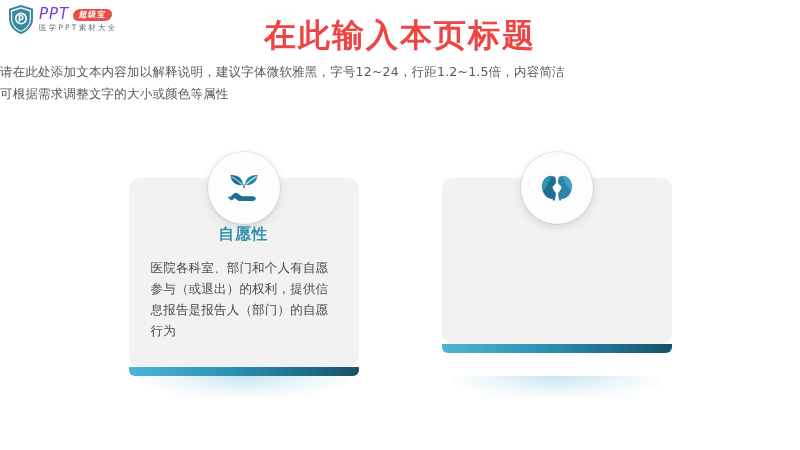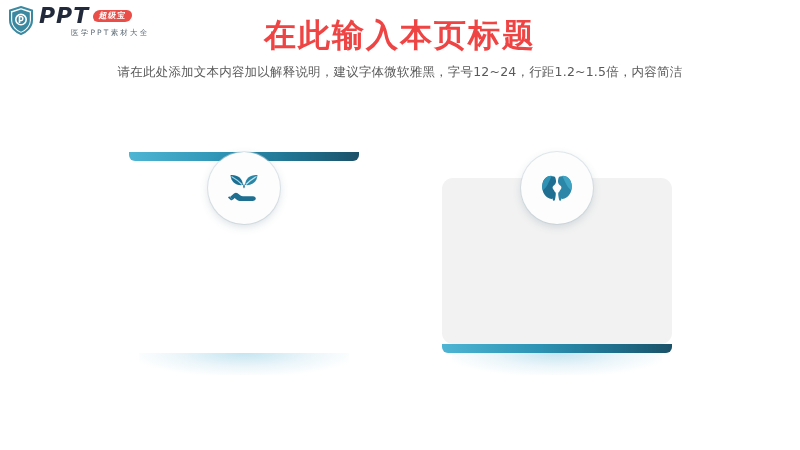--- a/index.html
+++ b/index.html
@@ -46,64 +46,63 @@
     justify-content: center;
     line-height: 1;
   }
   .brand-top {
     display: flex;
     align-items: center;
     gap: 4px;
   }
   .brand-ppt {
     font-family: "DejaVu Sans", "Liberation Sans", sans-serif;
-    font-weight: bold;
+    font-weight: normal;
     font-style: italic;
-    font-size: 22px;
+    font-size: 15px;
     letter-spacing: 1px;
-    color: #0f172a;
+    color: #6d28d9;
   }
   .brand-badge {
     background: #e8403a;
     color: #ffffff;
     font-size: 8px;
     font-weight: bold;
     padding: 2px 6px 2px 6px;
     border-radius: 9px;
     letter-spacing: 1px;
     white-space: nowrap;
     transform: skewX(-8deg);
   }
   .brand-sub {
     margin-top: 2px;
     font-size: 7.5px;
     color: #4a5a66;
     letter-spacing: 2.2px;
     white-space: nowrap;
-    margin-left: 32px;
   }
 
   
   .page-title {
     position: absolute;
     top: 14px;
     left: 0;
     width: 800px;
     text-align: center;
     font-size: 32px;
     font-weight: bold;
     color: #ef4444;
     letter-spacing: 2px;
   }
   .subtitle-block {
     position: absolute;
     top: 61px;
     left: 0;
     width: 800px;
-    text-align: center;
+    text-align: left;
   }
   .subtitle-line {
     font-size: 12.5px;
     color: #595959;
     line-height: 22px;
     letter-spacing: 0.2px;
   }
 
   
   .cards {
@@ -206,20 +205,21 @@
         <span class="brand-badge">超级宝</span>
       </div>
       <div class="brand-sub">医学PPT素材大全</div>
     </div>
   </div>
 
   <div class="page-title">在此输入本页标题</div>
 
   <div class="subtitle-block">
     <div class="subtitle-line">请在此处添加文本内容加以解释说明，建议字体微软雅黑，字号12~24，行距1.2~1.5倍，内容简洁</div>
+    <div class="subtitle-line">可根据需求调整文字的大小或颜色等属性</div>
   </div>
 
   <div class="cards">
 
     <div class="card-wrap">
       <div class="icon-circle">
         <svg width="40" height="38" viewBox="0 0 40 38">
 
           <path d="M19 16 C12 17 7 13 6.5 6 C13.5 5.5 18.5 9 19 16 Z" fill="#1b6f92"></path>
           <path d="M7.5 7.5 C11 9.5 15 12.5 18 15.5" stroke="#9fd4e6" stroke-width="1.2" fill="none"></path>
@@ -228,20 +228,24 @@
           <path d="M32.5 7.5 C29 9.5 25 12.5 22 15.5" stroke="#bfe4f0" stroke-width="1.2" fill="none"></path>
 
           <path d="M20 14.5 C19.2 16.5 18.6 18 20 19.4 C21.4 18 20.8 16.5 20 14.5 Z" fill="#1b6f92"></path>
 
           <path d="M6 28 L10 24.5 C11.2 23.4 12.6 23.4 13.6 24.3 L16.5 26.6
                    C17.2 27.1 18 27.3 18.9 27.3 L29 27.3 C30.6 27.3 31.8 28.3 31.8 29.6
                    C31.8 30.9 30.6 31.9 29 31.9 L17 31.9 C15.2 31.9 13.8 31.4 12.5 30.4
                    L10.6 29 L8.6 31 Z" fill="#1f6f90"></path>
           <path d="M5.2 27.2 L8.4 30.4 L7.2 31.6 L4 28.4 Z" fill="#1f6f90"></path>
         </svg>
+      </div>
+      <div class="card-body">
+        <div class="card-heading">自愿性</div>
+        <div class="card-text">医院各科室、部门和个人有自愿参与（或退出）的权利，提供信息报告是报告人（部门）的自愿行为</div>
       </div>
       <div class="card-bar"></div>
       <div class="card-glow"></div>
     </div>
 
     <div class="card-wrap">
       <div class="icon-circle">
         <svg width="38" height="38" viewBox="0 0 38 38">
 
           <path d="M16.2 7.5 C11 5.5 5.5 8.5 4.4 14.8 C3.3 21 6 27.5 11.5 29.6

